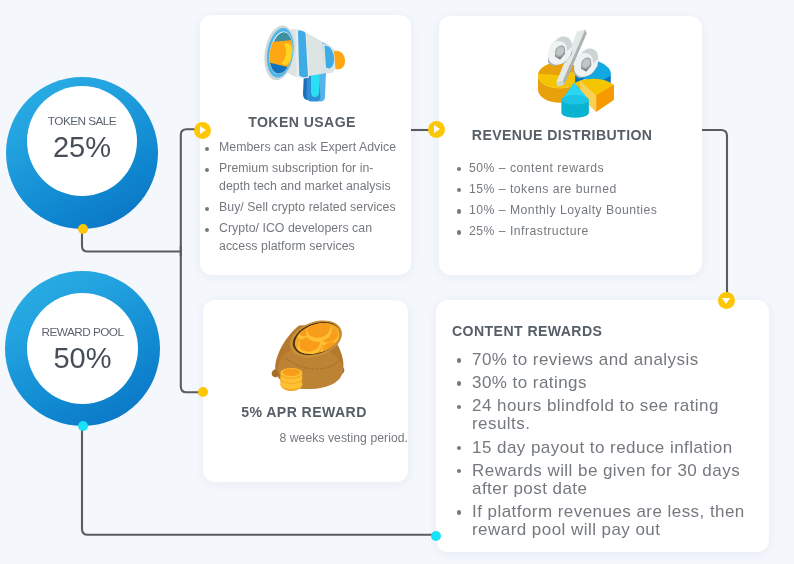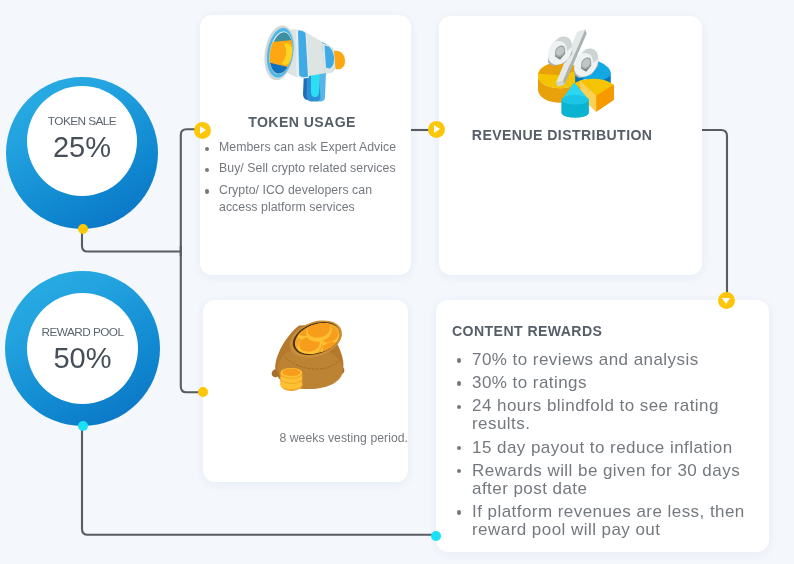--- a/index.html
+++ b/index.html
@@ -156,20 +156,21 @@
           <path d="M6 42 L92 34 L96 134 L2 134 Z" fill="#ffa713"></path>
           <path d="M0 76 L84 96 L88 150 L-6 150 Z" fill="#0f72bf"></path>
           <ellipse cx="56" cy="64" rx="13" ry="22" transform="rotate(9 56 64)" fill="#ffd420"></ellipse>
           <ellipse cx="43" cy="63" rx="13" ry="22" transform="rotate(9 43 63)" fill="#ffa713"></ellipse>
         </g>
       </svg>
     </div>
     <h3>TOKEN USAGE</h3>
     <ul>
       <li>Members can ask Expert Advice</li>
+      <li>Premium subscription for in-depth tech and market analysis</li>
       <li>Buy/ Sell crypto related services</li>
       <li>Crypto/ ICO developers can access platform services</li>
     </ul>
   </div>
 
   <div class="card card2">
     <div class="icon-wrap ic2">
       <svg viewBox="0 0 160 176" width="75" height="88">
 
         <g>
@@ -222,20 +223,26 @@
             <path d="M24 0 C38 0 48 10 48 26 C48 42 38 54 24 54 C10 54 0 42 0 30 C0 14 10 0 24 0 Z" fill="#eef2f2"></path>
             <path d="M24 0 C38 0 48 10 48 26 L38 32 C38 16 28 6 14 6 Z" fill="#cdd4d4"></path>
             <path d="M24 17 C30 17 34 21 34 28 C34 34 30 39 24 39 C18 39 14 34 14 28 C14 21 18 17 24 17 Z" fill="#9aa2a2"></path>
             <path d="M24 19.5 C29 19.5 32 23 32 28 C32 33 29 36.5 24 36.5 C19 36.5 16 33 16 28 C16 23 19 19.5 24 19.5 Z" fill="#bfc6c6"></path>
             <path d="M14 28 L14 36 L24 45 L34 36 L34 28 C34 34 30 39 24 39 C18 39 14 34 14 28 Z" fill="#7b8484"></path>
           </g>
         </g>
       </svg>
     </div>
     <h3>REVENUE DISTRIBUTION</h3>
+    <ul>
+      <li>50%  – content rewards</li>
+      <li>15% – tokens are burned</li>
+      <li>10% – Monthly Loyalty Bounties</li>
+      <li>25% – Infrastructure</li>
+    </ul>
   </div>
 
   <div class="card card3">
     <div class="icon-wrap ic3">
       <svg viewBox="0 0 146 154" width="73" height="77">
         <defs>
           <clipPath id="bagMouth">
               <ellipse cx="91" cy="53" rx="45" ry="27" transform="rotate(-20 91 53)"></ellipse>
             </clipPath>
         </defs>
@@ -270,20 +277,21 @@
           <path d="M20 120 L20 141 C20 149 31 154 41 154 C51 154 62 149 62 141 L62 120 Z" fill="#f2a72a"></path>
           <ellipse cx="41" cy="141" rx="21" ry="9.5" fill="#ffc031"></ellipse>
           <ellipse cx="41" cy="131" rx="21" ry="9.5" fill="#f2a72a"></ellipse>
           <ellipse cx="41" cy="129" rx="21" ry="9.5" fill="#ffc031"></ellipse>
           <ellipse cx="41" cy="121" rx="21" ry="9.5" fill="#f2a72a"></ellipse>
           <ellipse cx="41" cy="119" rx="21" ry="9.5" fill="#ffc031"></ellipse>
           <ellipse cx="41" cy="118" rx="17" ry="7.5" fill="#f89c1c"></ellipse>
         </g>
       </svg>
     </div>
+    <h3>5% APR REWARD</h3>
     <p class="sub">8 weeks vesting period.</p>
   </div>
 
   <div class="card card4">
     <h3>CONTENT REWARDS</h3>
     <ul>
       <li>70% to reviews and analysis</li>
       <li>30% to ratings</li>
       <li>24 hours blindfold to see rating results.</li>
       <li>15 day payout to reduce inflation</li>

